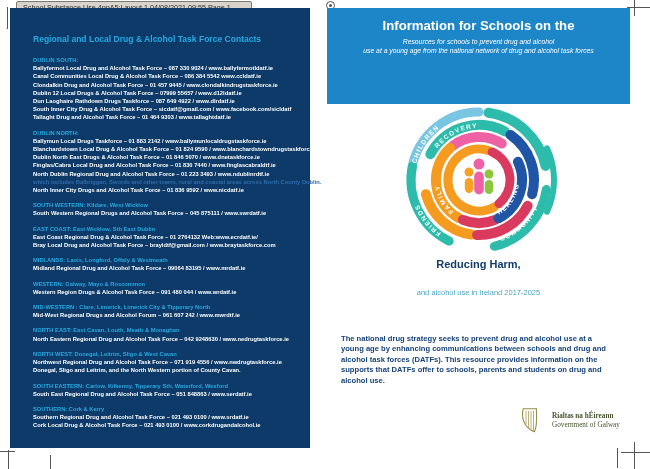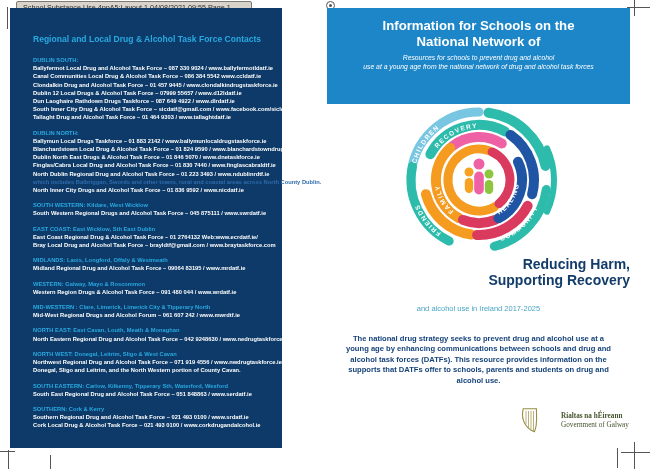--- a/index.html
+++ b/index.html
@@ -8,21 +8,21 @@
   
   .slugbar{position:absolute;left:16px;top:1px;width:228px;height:12px;background:#d8d4cb;
            border:1px solid #7d7a72;border-radius:2px;font-size:7.2px;line-height:11px;
            color:#2e2e2e;padding-left:6px;white-space:nowrap;overflow:hidden;}
   
   .mark{position:absolute;background:#555;}
   .reg{position:absolute;left:326px;top:1px;width:7px;height:7px;border:1px solid #555;
        border-radius:50%;}
   .reg .dot{position:absolute;left:2px;top:2px;width:3px;height:3px;background:#555;border-radius:50%;}
   
-  .page-left{position:absolute;left:10px;top:8px;width:272px;height:440px;background:#0d3a68;}
+  .page-left{position:absolute;left:10px;top:8px;width:300px;height:440px;background:#0d3a68;}
   .page-right{position:absolute;left:327px;top:8px;width:303px;height:440px;background:#ffffff;}
   
   .contacts{position:absolute;left:23px;top:26px;right:10px;}
   .contacts h1{margin:0 0 12px 0;font-size:8.8px;font-weight:bold;color:#29a9e1;
                transform:scaleX(0.97);transform-origin:0 50%;white-space:nowrap;}
   .sec{margin-bottom:7px;}
   .sec-h{font-size:6.2px;font-weight:bold;color:#29a9e1;line-height:8.2px;
          transform:scaleX(0.93);transform-origin:0 50%;white-space:nowrap;}
   .ln{font-size:6.2px;font-weight:bold;color:#ffffff;line-height:8.2px;
       transform:scaleX(0.93);transform-origin:0 50%;white-space:nowrap;}
@@ -31,25 +31,25 @@
   .cover-header{position:absolute;left:0;top:0;width:100%;height:96px;background:#1c86c8;
                 text-align:center;}
   .cover-title{margin-top:10px;}
   .cover-title div{font-size:13.2px;line-height:16.2px;font-weight:bold;color:#ffffff;}
   .cover-sub{margin-top:4px;}
   .cover-sub div{font-size:6.8px;line-height:8.6px;font-style:italic;color:#ffffff;}
   .wheel{position:absolute;left:50%;top:94px;transform:translateX(-50%);}
   .wheel text{fill:#ffffff;font-size:6.5px;font-weight:600;letter-spacing:1.3px;
               font-family:"Liberation Sans",sans-serif;}
   .tagline{position:absolute;left:0;top:248px;width:100%;text-align:center;}
-  .tagline .big{font-size:14px;line-height:16px;font-weight:bold;color:#123c6a;text-align:right;}
+  .tagline .big{font-size:11px;line-height:16px;font-weight:bold;color:#123c6a;}
   .tagline .small{font-size:7.5px;line-height:9.5px;color:#4aa6c5;margin-top:4px;}
-  .para{position:absolute;left:14px;right:14px;top:326px;text-align:center;
+  .para{position:absolute;left:14px;right:14px;top:326px;text-align:left;
         font-size:7.6px;line-height:10.4px;font-weight:600;color:#16437a;}
-  .gov{position:absolute;left:194px;top:400px;display:flex;align-items:center;gap:23px;}
+  .gov{position:absolute;left:194px;top:400px;display:flex;align-items:center;gap:14px;}
   .gov .txt div{font-family:"Liberation Serif",serif;font-size:7.2px;line-height:8.6px;color:#47552e;}
   .gov .txt .ga{font-weight:bold;}
 </style>
 </head>
 <body>
 
 <div class="slugbar">
   <span>School Substance Use 4ppA5:Layout 1  04/08/2021  09:55  Page 1</span>
 </div>
 
@@ -140,21 +140,20 @@
       <div class="ln">Cork Local Drug &amp; Alcohol Task Force – 021 493 0100 / www.corkdrugandalcohol.ie</div>
     </div>
   </div>
 </div>
 
 <div class="page-right">
 
   <div class="cover-header">
     <div class="cover-title">
       <div>Information for Schools on the</div>
-      <div>National Network of</div>
     </div>
     <div class="cover-sub">
       <div>Resources for schools to prevent drug and alcohol</div>
       <div>use at a young age from the national network of drug and alcohol task forces</div>
     </div>
   </div>
 
   <svg class="wheel" width="200" height="156" viewBox="0 0 200 156" xmlns="http://www.w3.org/2000/svg">
     <defs>
       <path id="p-children" d="M35.6 69 A65 65 0 0 1 97.7 13"></path>
@@ -198,21 +197,20 @@
     <text><textPath href="#p-children" startOffset="8%">CHILDREN</textPath></text>
     <text><textPath href="#p-recovery" startOffset="6%">RECOVERY</textPath></text>
     <text><textPath href="#p-friends" startOffset="8%">FRIENDS</textPath></text>
     <text><textPath href="#p-family" startOffset="6%">FAMILY</textPath></text>
     <text><textPath href="#p-healing" startOffset="6%">HEALING</textPath></text>
     <text><textPath href="#p-community" startOffset="4%">COMMUNITY</textPath></text>
   </svg>
 
   <div class="tagline">
     <div class="big">Reducing Harm,</div>
-    <div class="big">Supporting Recovery</div>
     <div class="small" style="margin-top:16px;">and alcohol use in Ireland 2017-2025</div>
   </div>
 
   <div class="para">The national drug strategy seeks to prevent drug and alcohol use at a young age by enhancing communications between schools and drug and alcohol task forces (DATFs). This resource provides information on the supports that DATFs offer to schools, parents and students on drug and alcohol use.</div>
 
   <div class="gov">
     <svg width="17" height="25" viewBox="0 0 17 25" xmlns="http://www.w3.org/2000/svg">
       <path d="M2.2 0.8 C1 6,1.4 12.5,5 17.5 C7.5 20.8,10.5 22.8,13.5 23.8 C15 20,15.8 15,15.6 9.5 L15.4 0.8 Z" fill="none" stroke="#998d42" stroke-width="1.1"></path>
       <line x1="5" y1="3" x2="5" y2="16.5" stroke="#998d42" stroke-width="0.7"></line>
       <line x1="7.5" y1="3" x2="7.5" y2="19.5" stroke="#998d42" stroke-width="0.7"></line>

